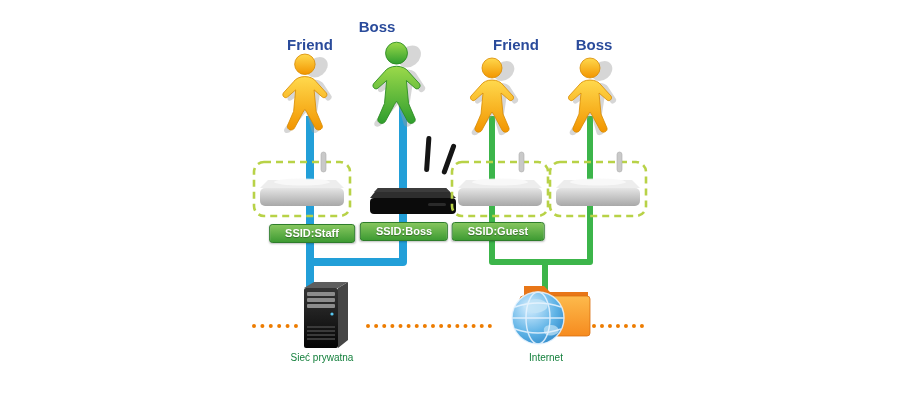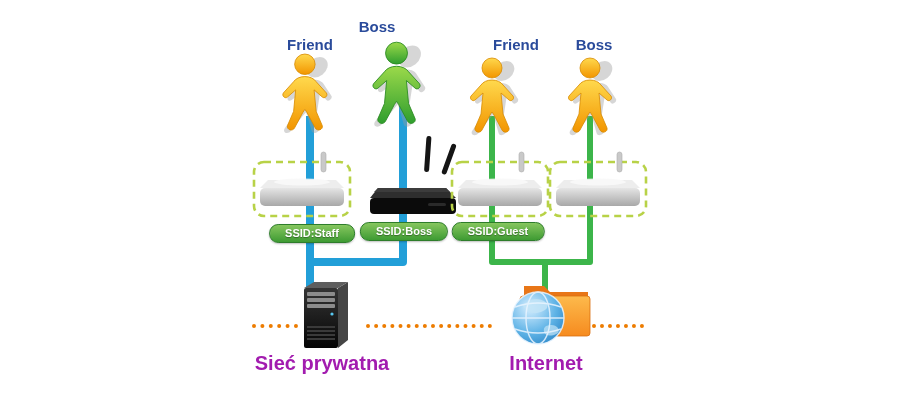--- a/index.html
+++ b/index.html
@@ -5,27 +5,27 @@
   html,body{margin:0;padding:0;background:#fff;}
   .stage{position:relative;width:900px;height:400px;background:#ffffff;overflow:hidden;
          font-family:"Liberation Sans",sans-serif;}
   svg.part{position:absolute;z-index:2;}
   svg.person{z-index:3;}
   .connectors{position:absolute;left:0;top:0;z-index:1;}
   .user-label{position:absolute;transform:translateX(-50%);font-weight:bold;font-size:15px;
               color:#2A4B9B;z-index:5;white-space:nowrap;}
   .ssid{position:absolute;transform:translateX(-50%);z-index:4;
         background:linear-gradient(#86C65E,#3E9B33);
-        border:1px solid #2E7D2B;border-radius:9px;
+        border:1px solid #2E7D2B;border-radius:3px;
         color:#fff;font-weight:bold;font-size:11px;line-height:13px;
         padding:2px 15px;white-space:nowrap;text-shadow:0 1px 1px rgba(0,0,0,.35);
         box-shadow:0 1px 2px rgba(0,0,0,.25);}
   .dots{position:absolute;height:0;border-top:4px dotted #ED7C00;z-index:1;}
-  .endpoint-label{position:absolute;transform:translateX(-50%);font-weight:bold;font-size:20px;
-                  color:#a21caf;z-index:5;white-space:nowrap;}
+  .endpoint-label{position:absolute;transform:translateX(-50%);font-weight:normal;font-size:10px;
+                  color:#15803d;z-index:5;white-space:nowrap;}
 </style>
 </head>
 <body>
 
 <div class="stage">
 
   <svg width="0" height="0" style="position:absolute">
     <defs>
       <linearGradient id="gradOrange" x1="0" y1="0" x2="0" y2="1">
         <stop offset="0" stop-color="#FFD94D"></stop>

